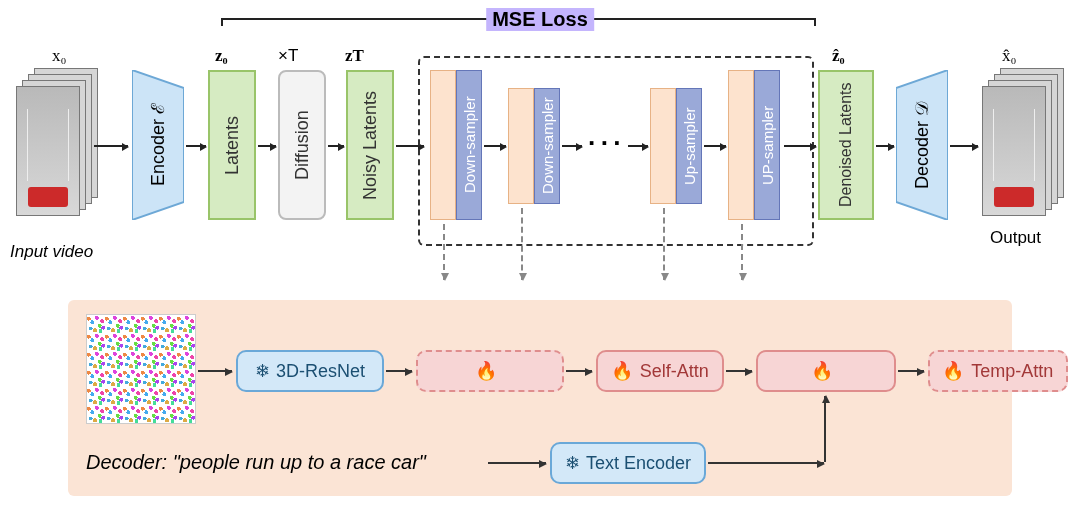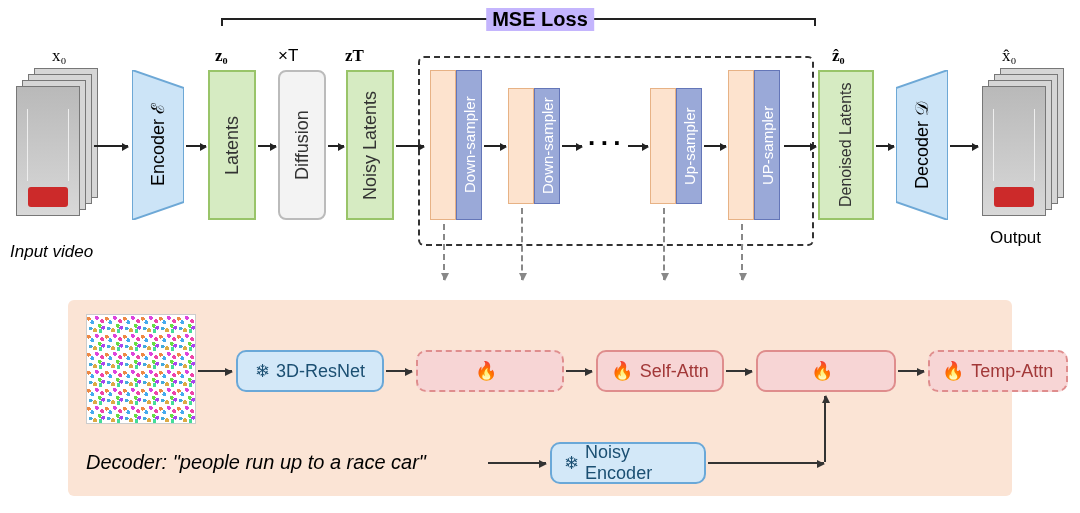--- a/index.html
+++ b/index.html
@@ -358,20 +358,20 @@
 
     <div class="prompt">
       <span>Decoder: </span>
       <span>"people run up to a race car"</span>
     </div>
 
     <div class="harr" style="left:420px; top:162px; width:58px;"></div>
 
     <div class="pill blue2" style="left:482px; top:142px; width:156px;">
       <span class="ico">❄</span>
-      <span>Noisy Encoder</span>
+      <span>Text Encoder</span>
     </div>
 
     <div class="harr" style="left:640px; top:162px; width:116px;"></div>
     <div class="uarr" style="left:756px; top:96px; height:66px;"></div>
   </div>
 
 </div>
 
 </body></html>

